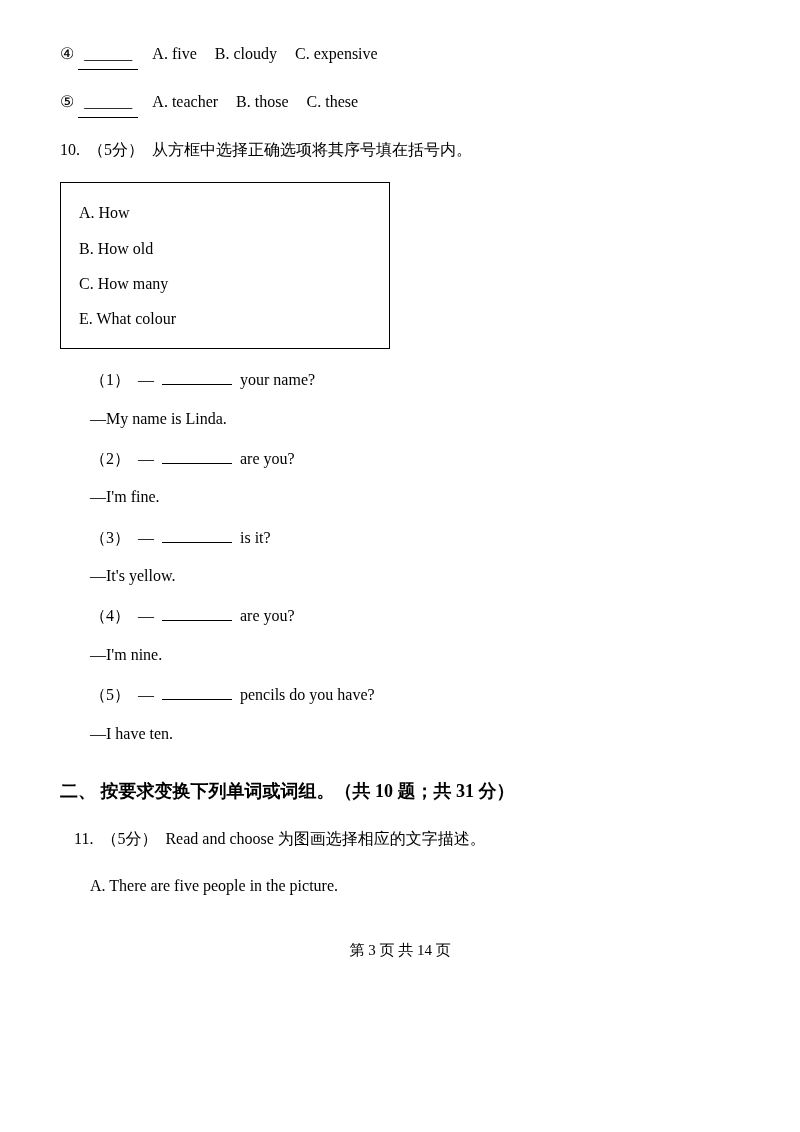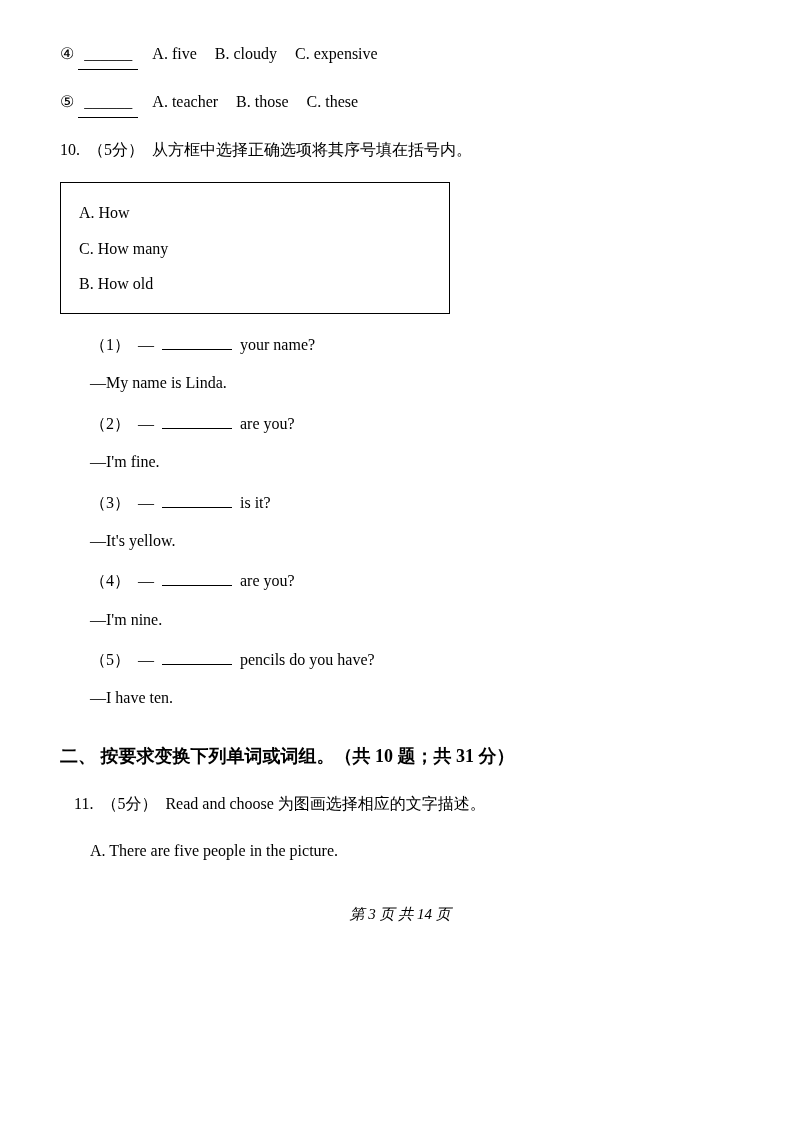--- a/index.html
+++ b/index.html
@@ -20,21 +20,21 @@
 
     .question-row {
       margin-bottom: 18px;
       line-height: 1.8;
     }
 
     .options-box {
       border: 1px solid #000;
       padding: 12px 18px;
       margin: 12px 0 16px 0;
-      width: 390px;
+      width: 330px;
       line-height: 2.2;
     }
 
     .options-box div {
       line-height: 2.2;
     }
 
     .sub-question {
       margin-bottom: 8px;
       margin-left: 30px;
@@ -51,21 +51,20 @@
       font-size: 18px;
       font-weight: bold;
       margin: 24px 0 16px 0;
       line-height: 2;
     }
 
     .page-footer {
       text-align: center;
       margin-top: 40px;
       font-size: 15px;
-      font-style: italic;
     }
   </style>
 </head>
 <body>
 
 <div class="question-row">
   <span>④</span>
   <span style="border-bottom:1px solid #000; display:inline-block; min-width:60px; text-align:center;">______</span>
   <span style="margin-left:10px;">A. five</span>
   <span style="margin-left:14px;">B. cloudy</span>
@@ -81,22 +80,23 @@
 </div>
 
 <div class="question-row" style="margin-top: 18px;">
   <span>10.</span>
   <span style="margin-left:4px;">（5分）</span>
   <span style="margin-left:4px;margin-top:44px;">从方框中选择正确选项将其序号填在括号内。</span>
 </div>
 
 <div class="options-box">
   <div>A. How</div>
+  <div>B. How old</div>
   <div>C. How many</div>
-  <div>B. How old</div>
+  <div>E. What colour</div>
 </div>
 
 <div class="sub-question">
   <span>（1）</span>
   <span style="margin-left:4px;">—</span>
   <span style="border-bottom:1px solid #000; display:inline-block; min-width:70px; margin:0 4px;"></span>
   <span>your name?</span>
 </div>
 <div class="answer-line">
   <span>—My name is Linda.</span>

